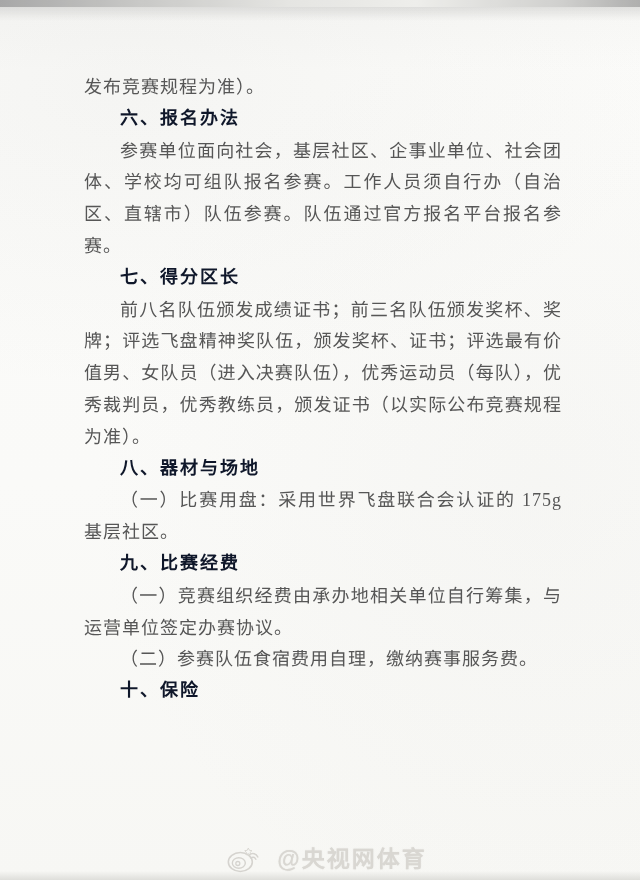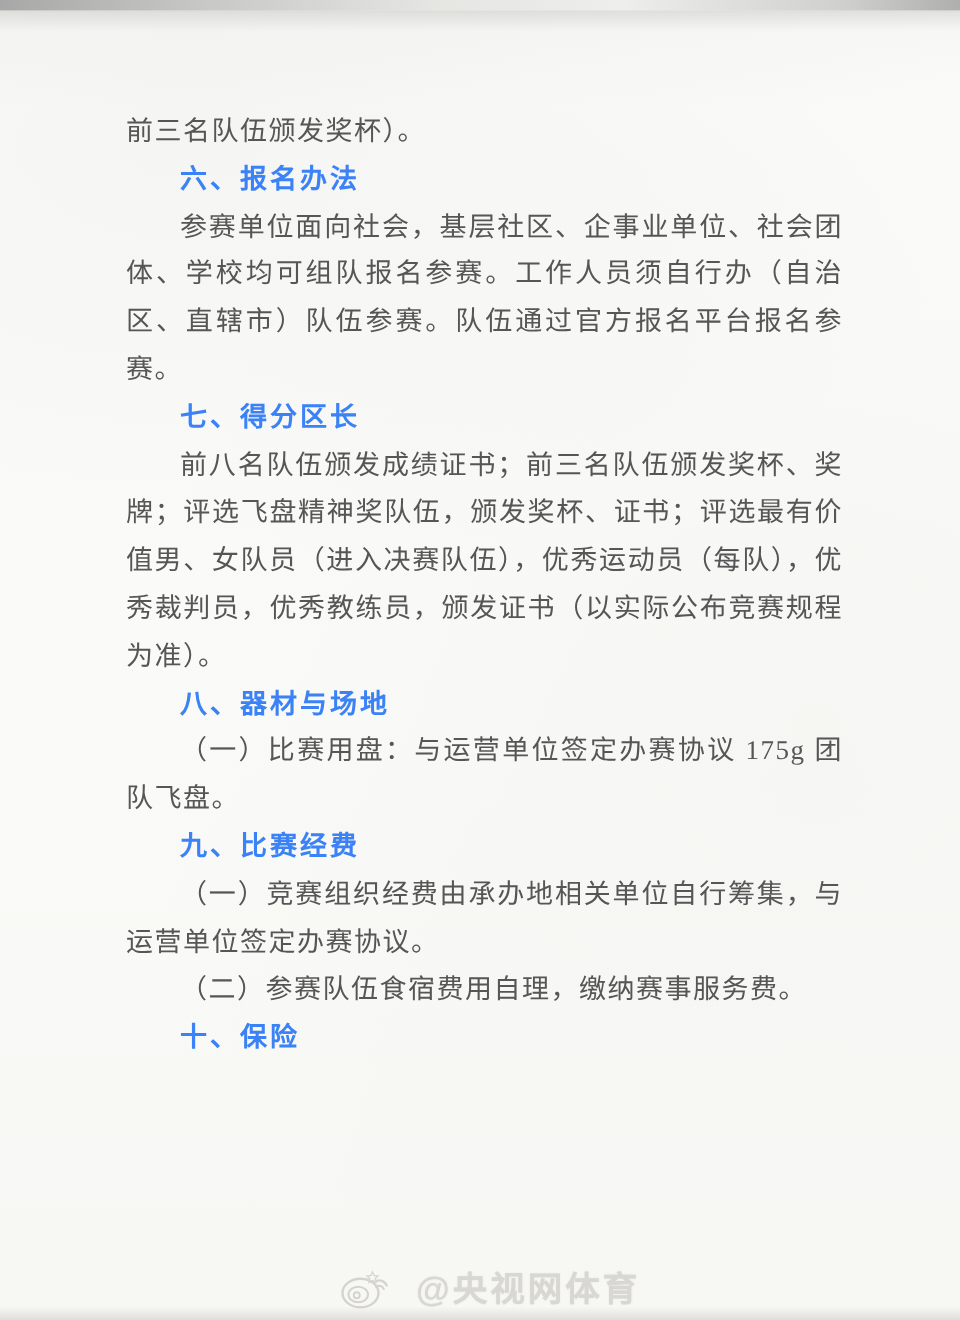--- a/index.html
+++ b/index.html
@@ -55,23 +55,23 @@
     font-size: 18px;
     line-height: 31.8px;
     letter-spacing: 1px;
     text-align: justify;
   }
   .line { margin: 0; }
   .para { text-indent: 2em; }
   .continued { text-indent: 0; }
   .heading {
     text-indent: 2em;
-    font-family: Liberation Serif, serif;
+    font-family: Liberation Mono, monospace;
     font-weight: 700;
-    color: #3b82f6;
+    color: #0f172a;
     letter-spacing: 2px;
   }
   .watermark {
     position: absolute;
     left: 50%;
     bottom: 6px;
     transform: translateX(-47%);
     display: flex;
     align-items: center;
     gap: 16px;
@@ -90,27 +90,27 @@
   .wm-icon svg { display: block; }
 </style>
 </head>
 <body>
 
 <div class="paper"></div>
 <div class="scan-edge-top"></div>
 <div class="scan-edge-bottom"></div>
 
 <div class="content">
-  <p class="line continued">前三名队伍颁发奖杯）。</p>
+  <p class="line continued">发布竞赛规程为准）。</p>
   <p class="line heading">六、报名办法</p>
   <p class="line para">参赛单位面向社会，基层社区、企事业单位、社会团体、学校均可组队报名参赛。工作人员须自行办（自治区、直辖市）队伍参赛。队伍通过官方报名平台报名参赛。</p>
   <p class="line heading">七、得分区长</p>
   <p class="line para">前八名队伍颁发成绩证书；前三名队伍颁发奖杯、奖牌；评选飞盘精神奖队伍，颁发奖杯、证书；评选最有价值男、女队员（进入决赛队伍），优秀运动员（每队），优秀裁判员，优秀教练员，颁发证书（以实际公布竞赛规程为准）。</p>
   <p class="line heading">八、器材与场地</p>
-  <p class="line para">（一）比赛用盘：与运营单位签定办赛协议 175g 团队飞盘。</p>
+  <p class="line para">（一）比赛用盘：采用世界飞盘联合会认证的 175g 基层社区。</p>
   <p class="line heading">九、比赛经费</p>
   <p class="line para">（一）竞赛组织经费由承办地相关单位自行筹集，与运营单位签定办赛协议。</p>
   <p class="line para">（二）参赛队伍食宿费用自理，缴纳赛事服务费。</p>
   <p class="line heading">十、保险</p>
 </div>
 
 <div class="watermark">
   <span class="wm-icon">
     <svg width="36" height="34" viewBox="0 0 36 34" fill="none" xmlns="http://www.w3.org/2000/svg">
 

